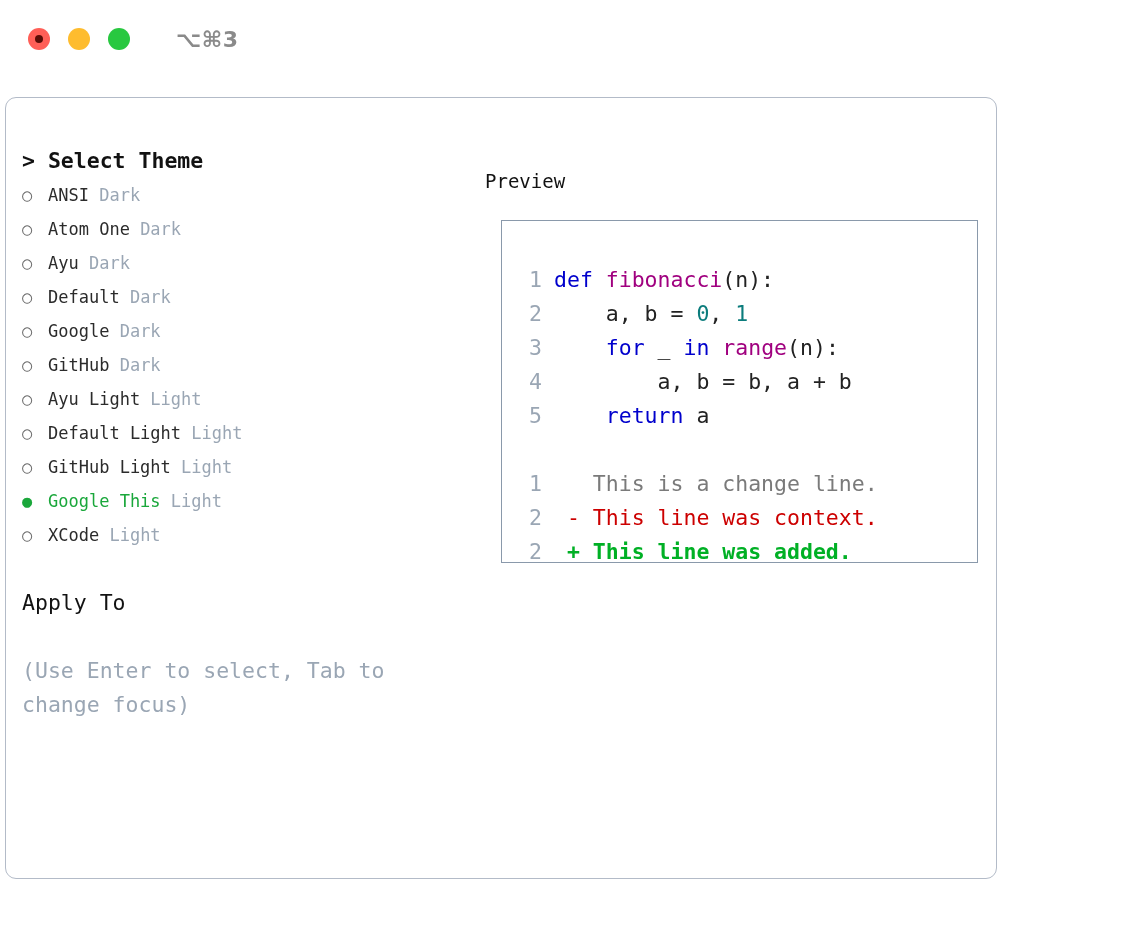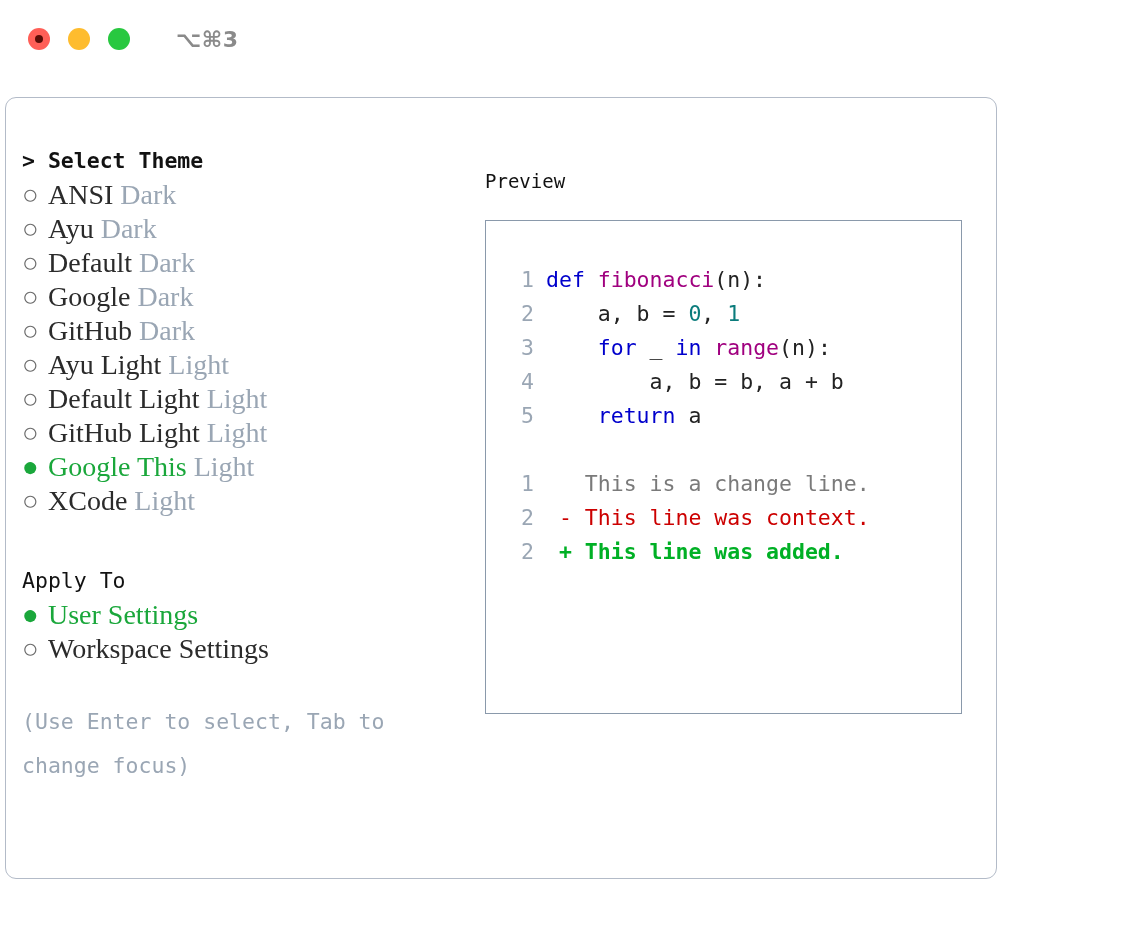--- a/index.html
+++ b/index.html
@@ -91,51 +91,50 @@
 
   .section-header {
     font-size: 21.5px;
     font-weight: bold;
     color: #121212;
     line-height: 34px;
     white-space: pre;
   }
 
   .list-row {
-    font-size: 28px;
+    font-size: 17px;
     line-height: 34px;
     white-space: pre;
     color: #2b2b2b;
-    font-family: Liberation Serif, serif;
   }
   .bullet {
     display: inline-block;
     width: 26px;
     color: #6b6b6b;
   }
   .bullet.selected { color: #1aa73b; }
   .row-label.selected { color: #1aa73b; }
   .row-tag {
     color: #9aa6b4;
   }
 
   #apply-section {
-    margin-top: 46px;
+    margin-top: 34px;
   }
   .apply-title {
     font-size: 21.5px;
     line-height: 34px;
     color: #121212;
     white-space: pre;
   }
 
   #hint-text {
     margin-top: 34px;
     font-size: 21.5px;
-    line-height: 44px;
+    line-height: 34px;
     color: #9aa6b4;
     width: 410px;
   }
 
   
   #preview-column {
     position: absolute;
     left: 479px;
     top: 46px;
     width: 500px;
@@ -144,25 +143,26 @@
     font-size: 19px;
     line-height: 34px;
     color: #121212;
     white-space: pre;
     margin-top: 20px;
   }
 
   #preview-box {
     margin-top: 22px;
     width: 477px;
-    height: 494px;
+    height: 343px;
     border: 1.8px solid #8a99ab;
     box-sizing: border-box;
     background: #ffffff;
-    padding: 42px 0 0 22px;
+    padding: 42px 0 0 14px;
+    margin-left: 16px;
   }
 
   .code-line {
     font-size: 21.5px;
     line-height: 34px;
     white-space: pre;
     color: #222222;
   }
   .ln {
     display: inline-block;
@@ -196,37 +196,34 @@
   </div>
 
   <div id="main-panel">
 
     <div id="theme-column">
 
       <div class="section-header">&gt; Select Theme</div>
 
       <div id="theme-list">
           <div class="list-row"><span class="bullet">○</span><span class="row-label">ANSI</span><span class="row-tag"> Dark</span></div>
+          <div class="list-row"><span class="bullet">○</span><span class="row-label">Atom One</span><span class="row-tag"> Dark</span></div>
           <div class="list-row"><span class="bullet">○</span><span class="row-label">Ayu</span><span class="row-tag"> Dark</span></div>
           <div class="list-row"><span class="bullet">○</span><span class="row-label">Default</span><span class="row-tag"> Dark</span></div>
           <div class="list-row"><span class="bullet">○</span><span class="row-label">Google</span><span class="row-tag"> Dark</span></div>
           <div class="list-row"><span class="bullet">○</span><span class="row-label">GitHub</span><span class="row-tag"> Dark</span></div>
           <div class="list-row"><span class="bullet">○</span><span class="row-label">Ayu Light</span><span class="row-tag"> Light</span></div>
           <div class="list-row"><span class="bullet">○</span><span class="row-label">Default Light</span><span class="row-tag"> Light</span></div>
           <div class="list-row"><span class="bullet">○</span><span class="row-label">GitHub Light</span><span class="row-tag"> Light</span></div>
           <div class="list-row"><span class="bullet selected">●</span><span class="row-label selected">Google This</span><span class="row-tag"> Light</span></div>
           <div class="list-row"><span class="bullet">○</span><span class="row-label">XCode</span><span class="row-tag"> Light</span></div>
         </div>
 
       <div id="apply-section">
         <div class="apply-title">Apply To</div>
-        <div id="apply-list">
-            <div class="list-row"><span class="bullet selected">●</span><span class="row-label selected">User Settings</span></div>
-            <div class="list-row"><span class="bullet">○</span><span class="row-label">Workspace Settings</span></div>
-          </div>
       </div>
 
       <div id="hint-text">(Use Enter to select, Tab to change focus)</div>
     </div>
 
     <div id="preview-column">
       <div id="preview-title">Preview</div>
 
       <div id="preview-box">
         <div id="code-block">

